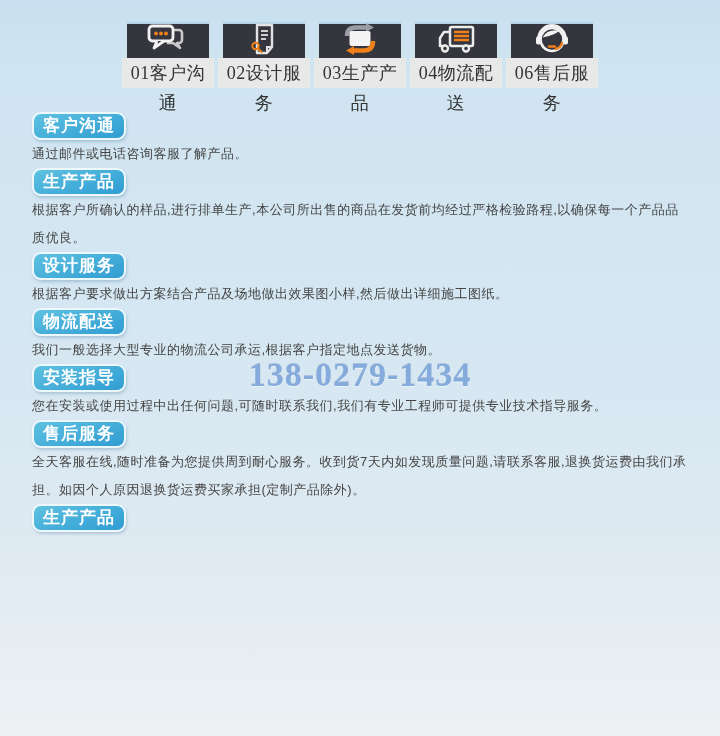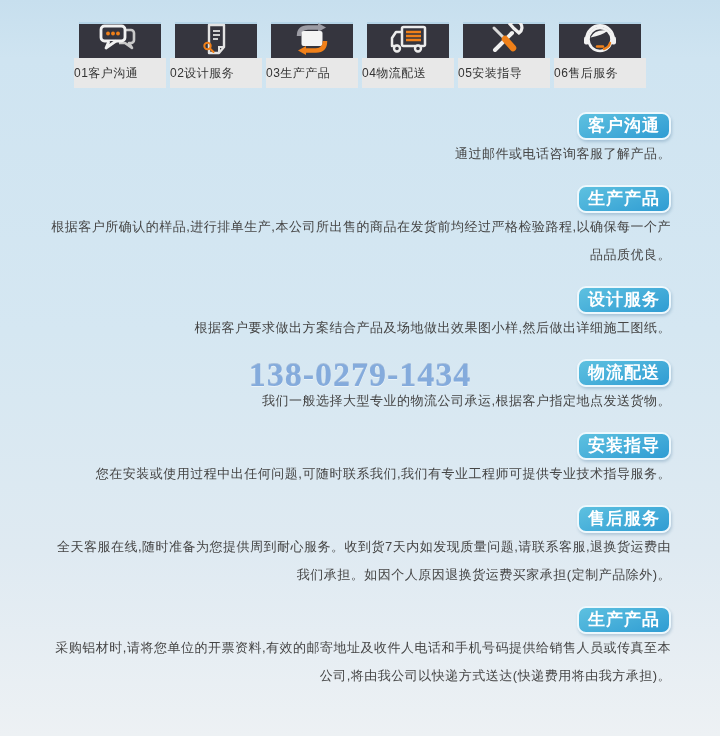--- a/index.html
+++ b/index.html
@@ -18,27 +18,28 @@
   }
   .step{width:92px;flex:0 0 92px;}
   .step-iconbox{
     width:82px;height:36px;margin:0 auto;
     background:#35353e;border-top:2px solid #b5d4e7;
     box-sizing:border-box;
     display:flex;align-items:center;justify-content:center;
   }
   .step-label{
     height:30px;line-height:30px;background:#e8e8e8;
-    text-align:left;font-size:12px;color:#333;
+    text-align:center;font-size:18px;color:#333;
     letter-spacing:.5px;
+    font-family:Liberation Serif, serif;
   }
 
   
   .sections{margin:24px 32px 0 32px;}
-  .section{margin:17px;text-align:right;}
+  .section{margin:0;}
   .pill{
     display:inline-block;height:24px;line-height:24px;padding:0 9px;
     font-size:17px;font-weight:bold;color:#fff;letter-spacing:1px;
     background:linear-gradient(160deg,#5ec1e0 0%,#2f9cd3 100%);
     border:2px solid #edf8fd;border-radius:9px;
     box-shadow:1px 2px 3px rgba(60,110,150,.28);
   }
   .body-text{
     margin:0;padding:0 0 0 0;
     font-size:13px;line-height:28px;color:#454545;
@@ -109,31 +110,20 @@
               <rect x="17" y="4" width="23" height="19" rx="1.5" fill="none" stroke="#ececec" stroke-width="2.5"></rect>
               <path d="M21 9h15M21 13h15M21 17h15" stroke="#f08019" stroke-width="2.6"></path>
               <path d="M17 9h-6l-4 6v8h6" fill="none" stroke="#ececec" stroke-width="2.5" stroke-linejoin="round"></path>
               <circle cx="12" cy="25.5" r="3" fill="#35353e" stroke="#ececec" stroke-width="2.4"></circle>
               <circle cx="33" cy="25.5" r="3" fill="#35353e" stroke="#ececec" stroke-width="2.4"></circle>
             </svg></span>
     </div>
     <div class="step-label">04物流配送</div>
   </div>
 
-  <div class="step">
-    <div class="step-iconbox">
-      <span class="step-icon"><svg viewBox="0 0 46 32" width="46" height="32">
-              <path d="M14 27 L31 10" stroke="#f0f0f0" stroke-width="4" stroke-linecap="round"></path>
-              <path d="M38 10 a6.5 6.5 0 1 0-9-9 l4 4.5z" fill="none" stroke="#f0f0f0" stroke-width="3.2"></path>
-              <path d="M13 5 L23 15" stroke="#d9d9d9" stroke-width="3" stroke-linecap="round"></path>
-              <path d="M24 16 L32 25" stroke="#f08019" stroke-width="6.5" stroke-linecap="round"></path>
-            </svg></span>
-    </div>
-    <div class="step-label">05安装指导</div>
-  </div>
 
   <div class="step">
     <div class="step-iconbox">
       <span class="step-icon"><svg viewBox="0 0 46 32" width="46" height="32">
               <circle cx="23" cy="16.5" r="11.5" fill="none" stroke="#f2f2f2" stroke-width="2.6"></circle>
               <path d="M13.5 14.5 Q18 5.5 31 7.5 Q25 12.5 13.5 14.5" fill="#f2f2f2"></path>
               <path d="M9.5 16 a13.5 13.5 0 0 1 27 0" fill="none" stroke="#f2f2f2" stroke-width="2.8"></path>
               <rect x="7" y="13.5" width="5" height="8" rx="2" fill="#f2f2f2"></rect>
               <rect x="34" y="13.5" width="5" height="8" rx="2" fill="#f2f2f2"></rect>
               <path d="M27 26 q5-1.5 6-6" fill="none" stroke="#f08019" stroke-width="2.4" stroke-linecap="round"></path>
@@ -171,19 +161,18 @@
   </div>
 
   <div class="section">
     <span class="pill">售后服务</span>
     <p class="body-text">全天客服在线,随时准备为您提供周到耐心服务。收到货7天内如发现质量问题,请联系客服,退换货运费由我们承担。如因个人原因退换货运费买家承担(定制产品除外)。</p>
   </div>
 
 
   <div class="section">
     <span class="pill">生产产品</span>
-    <p class="body-text">采购铝材时,请将您单位的开票资料,有效的邮寄地址及收件人电话和手机号码提供给销售人员或传真至本公司,将由我公司以快递方式送达(快递费用将由我方承担)。</p>
   </div>
 </div>
 
   <div class="watermark">138-0279-1434</div>
 
 </div>
 
 </body></html>

